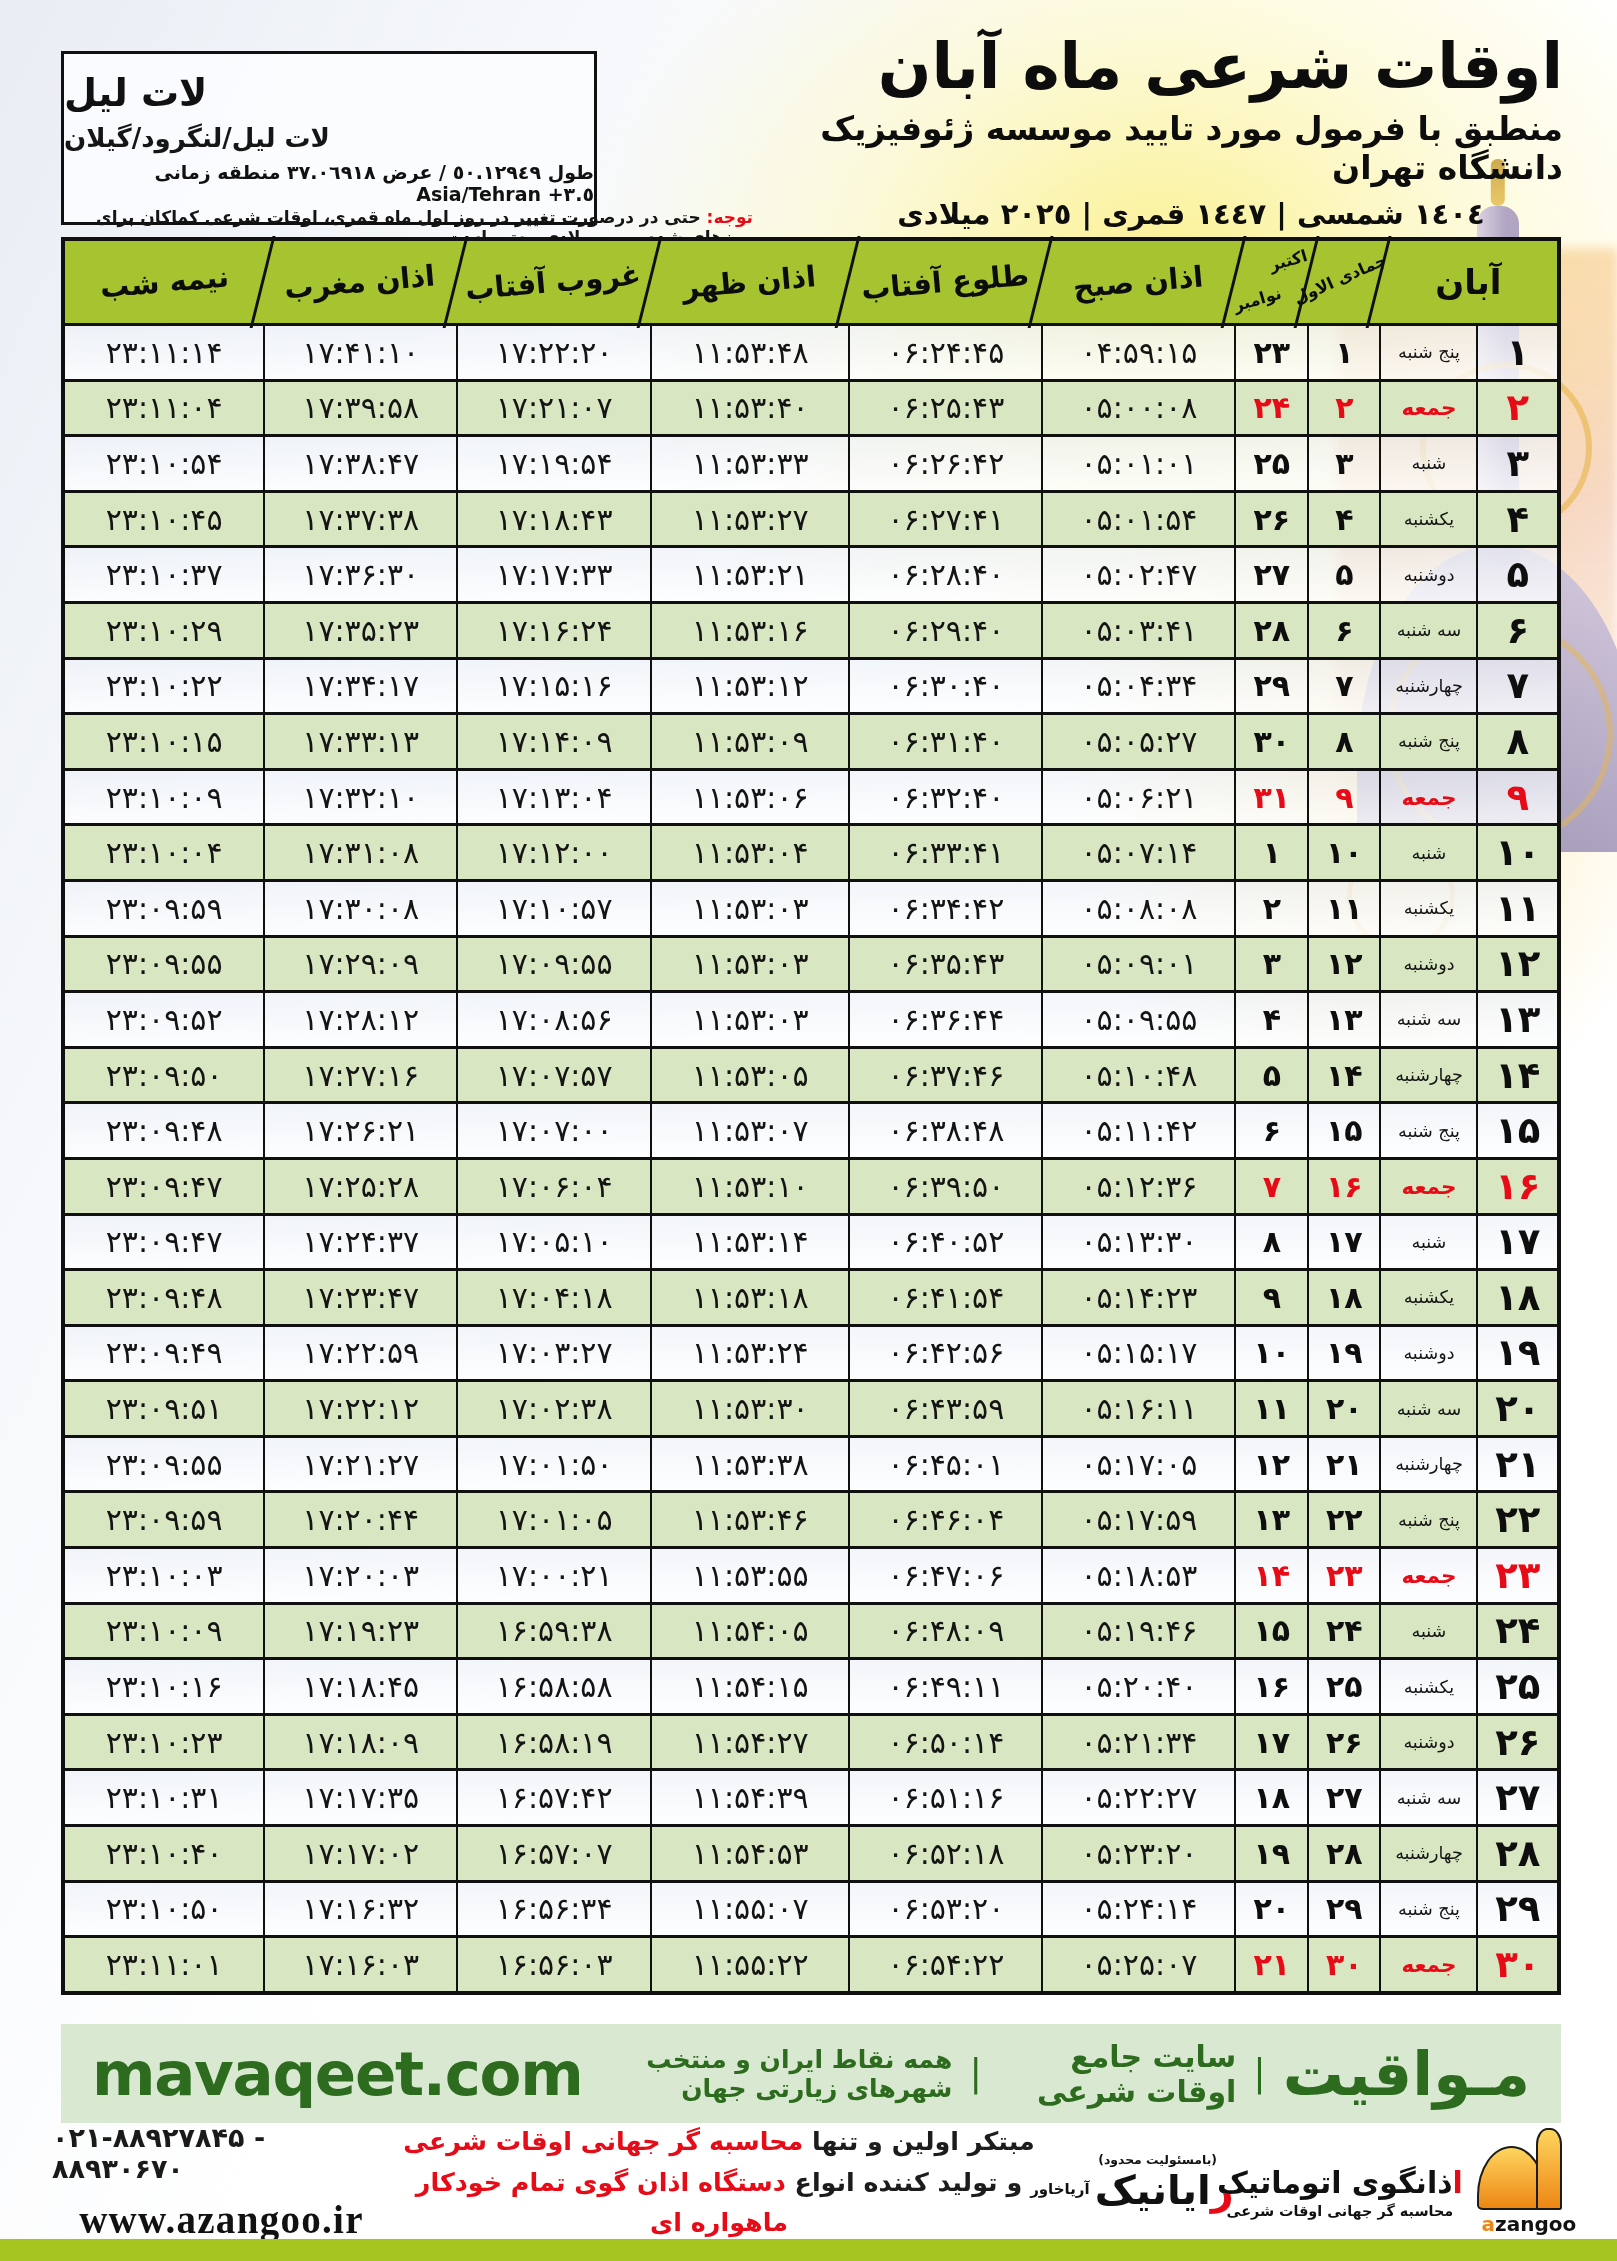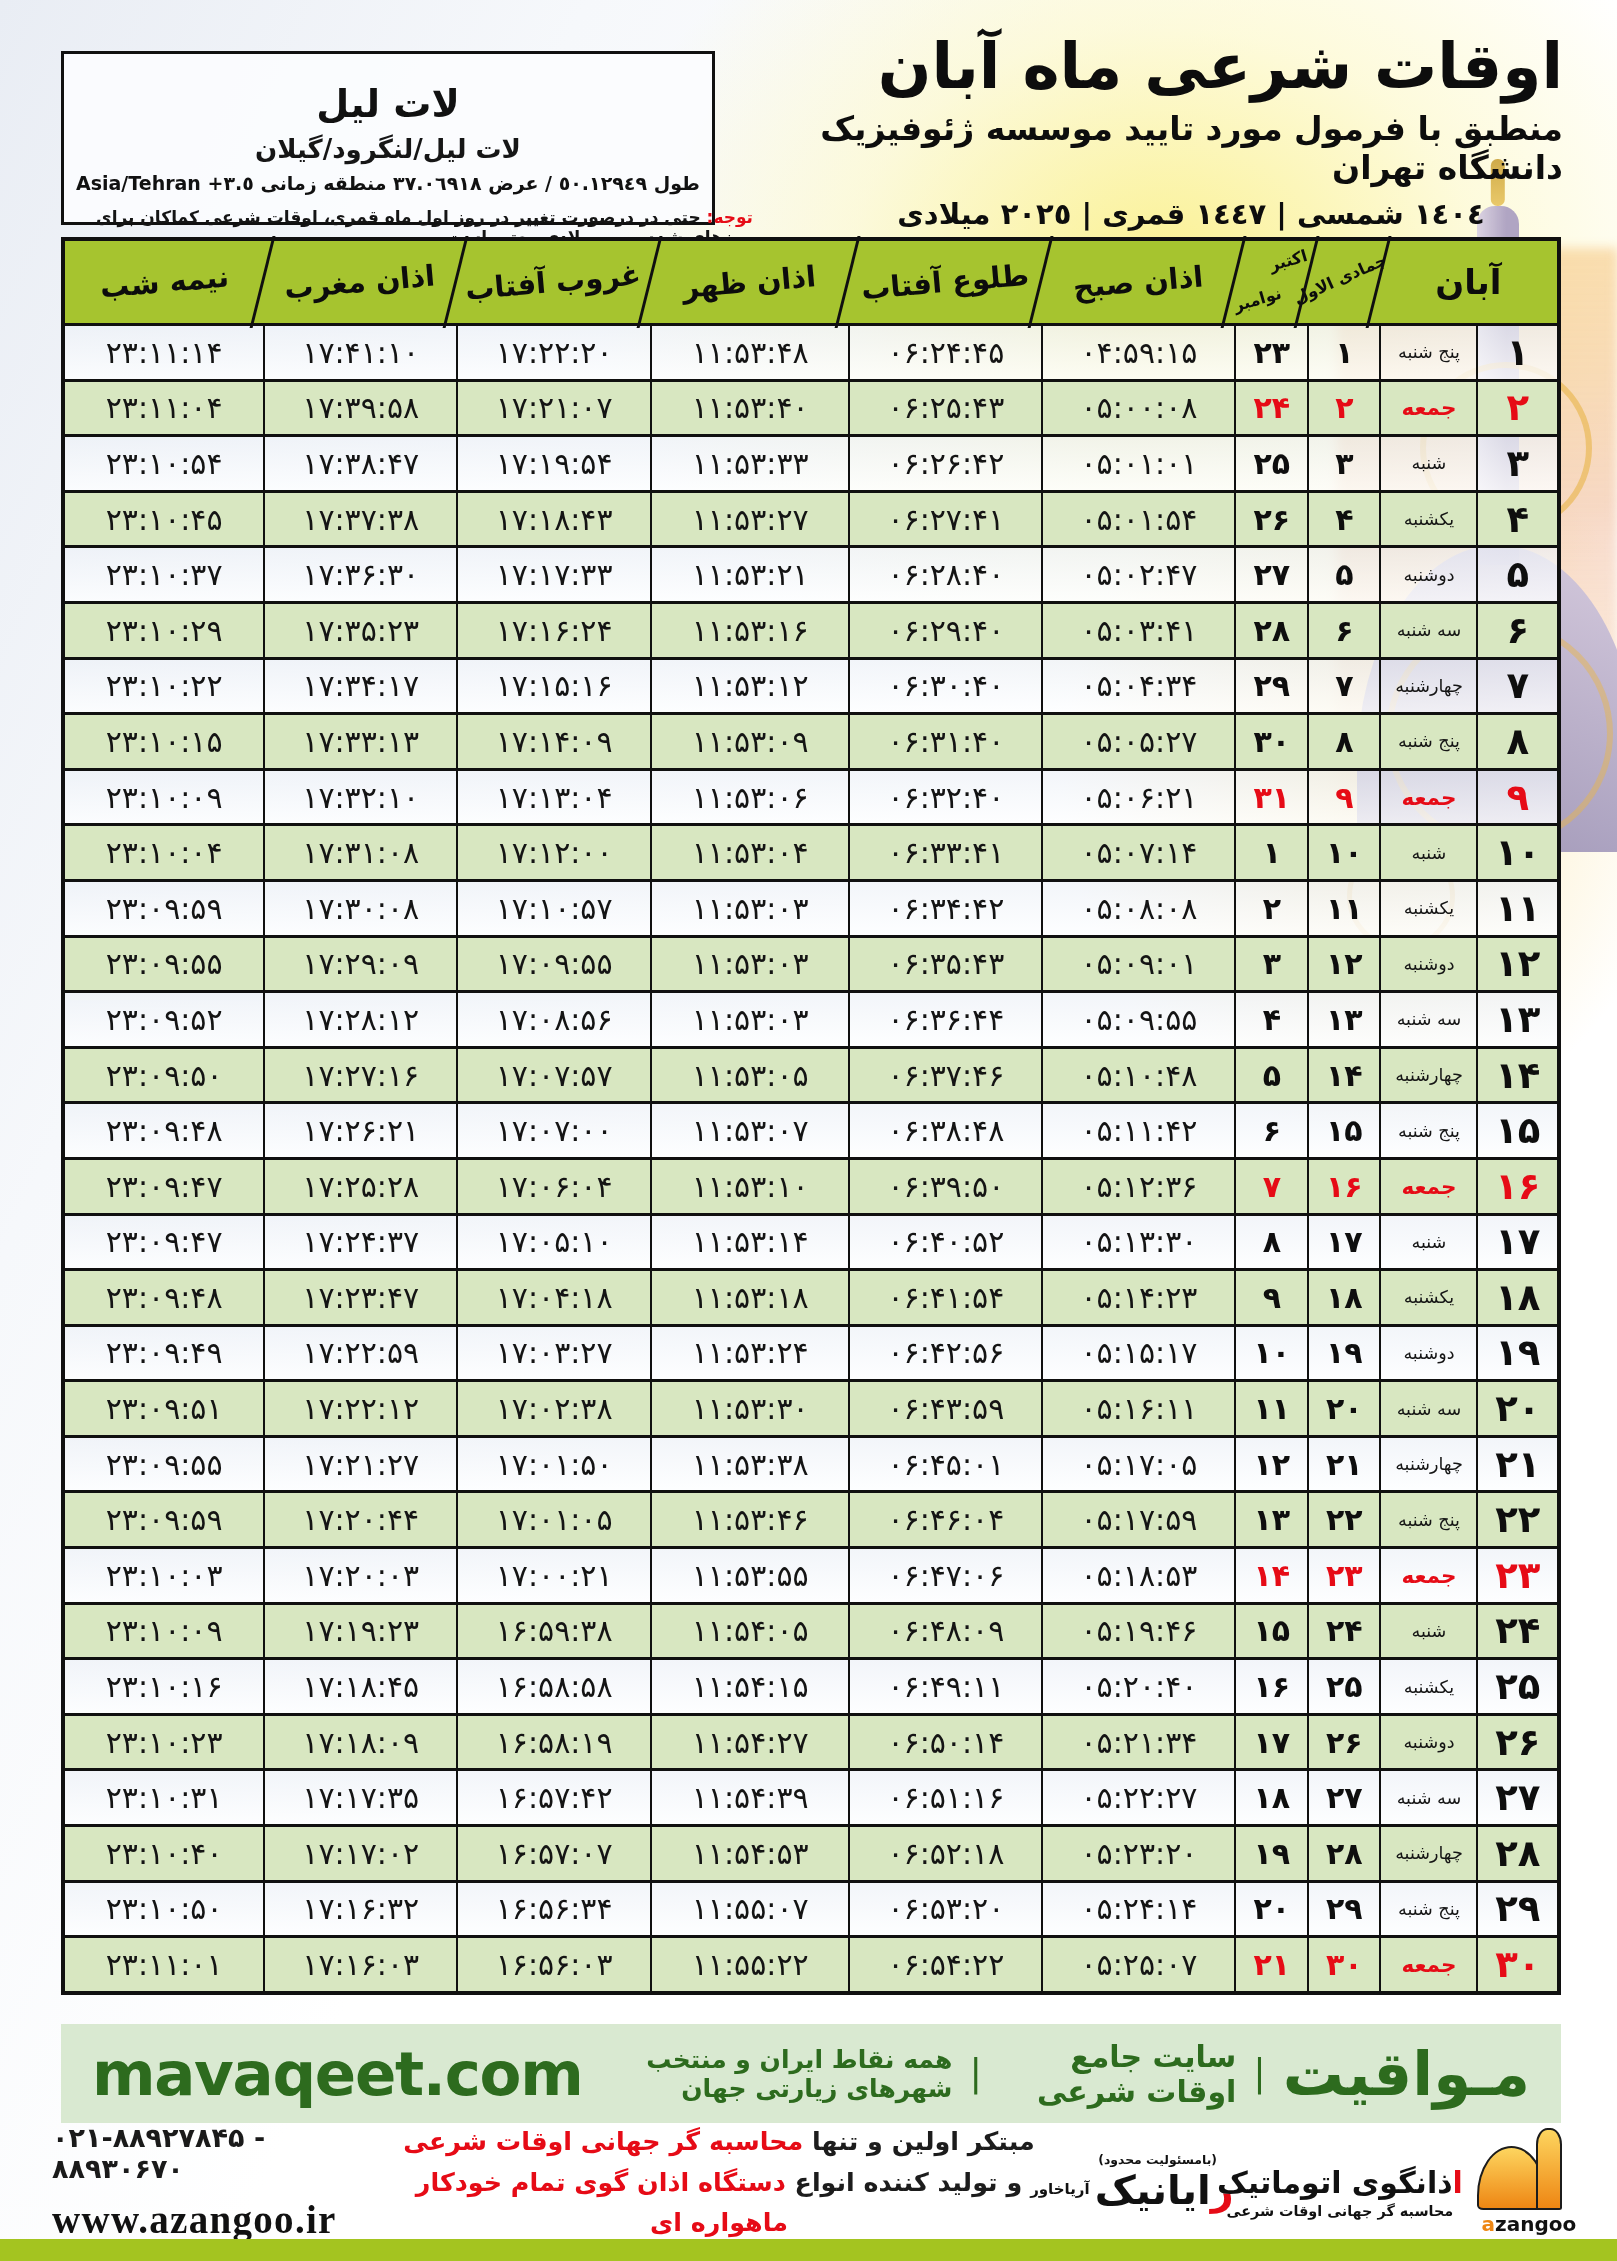--- a/index.html
+++ b/index.html
@@ -17,23 +17,23 @@
            background:linear-gradient(90deg,#d9d0e3,#a89cc0 70%);opacity:.9;}
   .minaret::before{content:"";position:absolute;top:-47px;left:50%;transform:translateX(-50%);
            width:14.4px;height:47px;border-radius:6.5px;background:linear-gradient(180deg,#caa23a,#e8c45e);}
   .dome{position:absolute;right:-19.6px;top:545px;width:281px;height:307px;opacity:.9;
         background:linear-gradient(200deg,#d2c9e0,#948ab0);border-radius:50% 50% 8% 8% / 72% 72% 6% 6%;}
   .swirl{position:absolute;border-radius:50%;}
   .s1{right:26px;top:362px;width:160px;height:160px;border:6.5px solid rgba(233,181,75,.62);}
   .s2{right:5.2px;top:620px;width:215px;height:215px;border:6.5px solid rgba(233,181,75,.48);}
   .s3{right:163px;top:842px;width:98px;height:98px;border:5.2px solid rgba(233,181,75,.38);}
   
-  .loc-box{position:absolute;left:61px;top:51px;width:654px;height:174px;box-sizing:border-box;
+  .loc-box{position:absolute;left:61px;top:51px;width:536px;height:174px;box-sizing:border-box;
            border:3.3px solid #101010;background:rgba(251,252,254,.93);z-index:1;
-           display:flex;flex-direction:column;align-items:center;justify-content:center;gap:7.8px;direction:rtl;}
+           display:flex;flex-direction:column;align-items:flex-end;justify-content:center;gap:7.8px;direction:rtl;}
   .loc-city{font-size:38px;font-weight:bold;color:#111;}
   .loc-region{font-size:26px;font-weight:bold;color:#161616;}
   .loc-coords{font-size:19px;font-weight:bold;color:#111;}
   .notice{position:absolute;left:61px;top:207px;width:692px;z-index:1;direction:rtl;text-align:right;
           font-size:17px;font-weight:bold;color:#151515;}
   .notice .red{color:var(--friday_red);}
   
   .title-block{position:absolute;right:55px;top:31px;width:744px;z-index:1;direction:rtl;color:#0d0d0d;}
   .main-title{font-size:63px;font-weight:bold;text-align:right;line-height:1.15;}
   .sub-title{font-size:33px;font-weight:bold;text-align:right;margin-top:5.2px;}
@@ -71,21 +71,21 @@
   
   .mbar{position:absolute;left:61px;right:57px;top:2024px;height:99px;z-index:1;box-sizing:border-box;
         background:var(--footer_bg);color:var(--footer_green);display:flex;direction:rtl;align-items:center;padding:0 31px;}
   .m-brand{font-size:61px;font-weight:bold;}
   .m-sep{font-size:37px;margin:0 17px;}
   .m-t1{font-size:30px;font-weight:bold;}
   .m-t2{font-size:25px;font-weight:bold;}
   .m-url{margin-right:auto;direction:ltr;font-size:61px;font-weight:bold;letter-spacing:-1.3px;}
   
   .binfo{position:absolute;left:52px;right:36px;top:2128px;height:108px;z-index:1;display:flex;align-items:center;}
-  .b-left{width:339px;display:flex;flex-direction:column;align-items:flex-start;gap:13px;}
+  .b-left{width:339px;display:flex;flex-direction:column;align-items:center;gap:13px;}
   .b-phone{font-size:27px;font-weight:bold;direction:ltr;color:#1a1a1a;letter-spacing:0.7px;}
   .b-site{font-size:39px;font-family:"Liberation Serif",serif;font-weight:bold;color:#111;letter-spacing:1.3px;}
   .b-center{flex:1;direction:rtl;text-align:center;font-size:25.4px;font-weight:bold;line-height:1.6;color:#1c1c1c;}
   .red{color:var(--friday_red);}
   .b-rayanik{width:170px;direction:rtl;color:#111;}
   .r-small{font-size:12.4px;font-weight:bold;}
   .r-row{display:flex;direction:rtl;justify-content:center;align-items:center;gap:5.2px;}
   .r-main{font-size:40px;font-weight:bold;letter-spacing:-0.7px;}
   .r-side{display:flex;flex-direction:row;font-size:15px;font-weight:bold;line-height:1.15;}
   .b-azangoo{width:365px;display:flex;align-items:center;justify-content:flex-end;gap:13px;}

